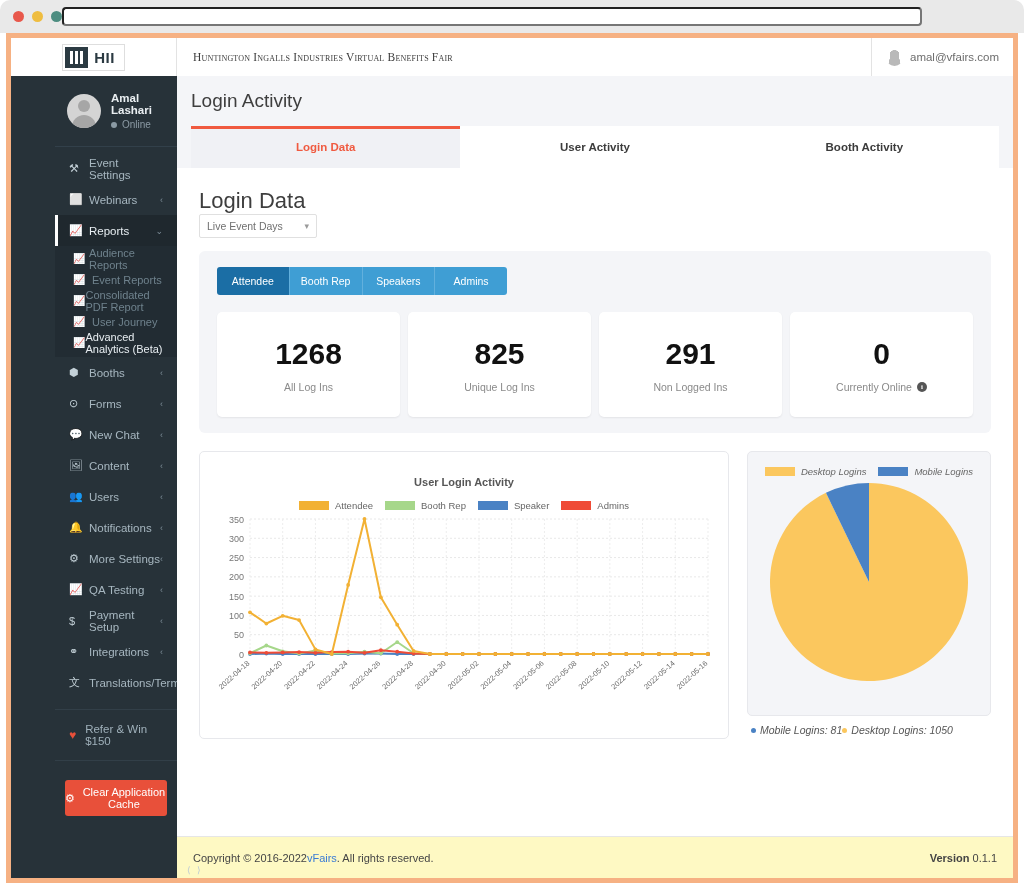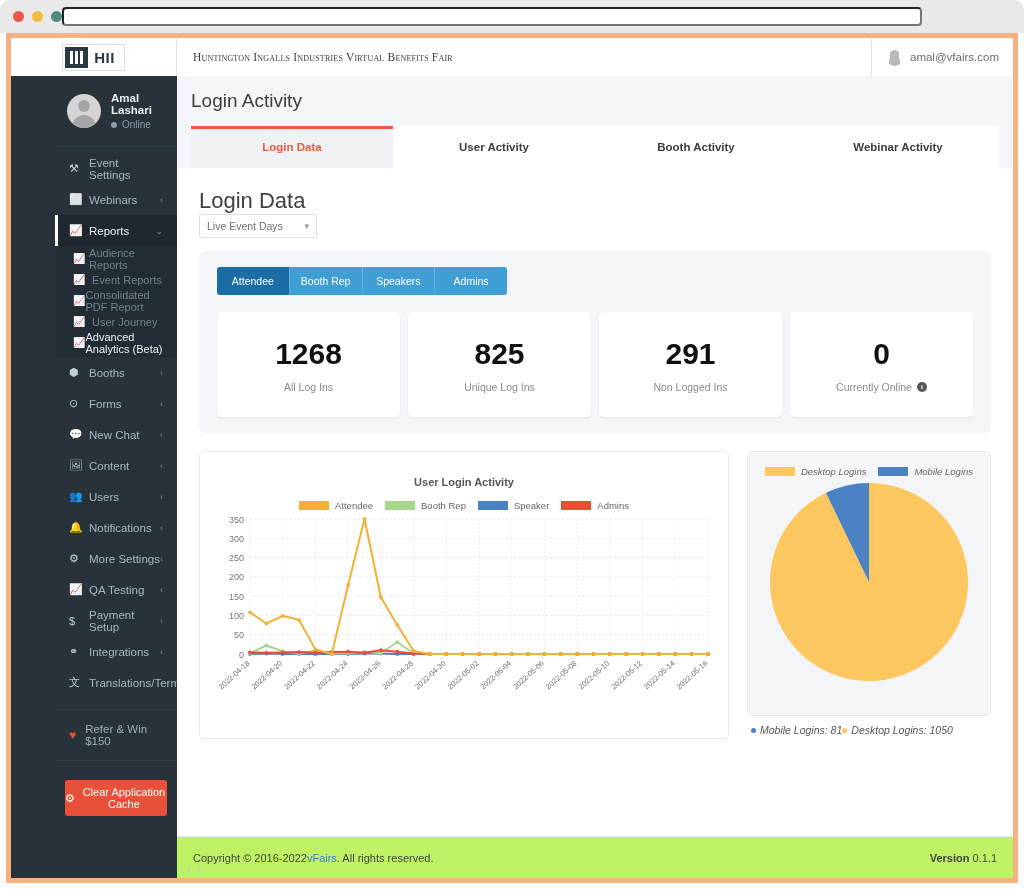--- a/index.html
+++ b/index.html
@@ -192,21 +192,21 @@
   .legend { display: flex; justify-content: center; gap: 12px; margin-top: 12px; }
   .legend-item { display: flex; align-items: center; gap: 6px; font-size: 9.5px; color: #666; }
   .swatch { width: 30px; height: 9px; }
   .pie-note { font-size: 10.5px; color: #555; margin-top: 8px; display:flex; gap: 0; padding-left: 4px;}
   .pie-note span { display:flex; align-items:center; gap: 4px; }
   .pie-note .bdot { width:5px; height:5px; border-radius:50%; display:inline-block; }
 
   
   .footer {
     position: absolute; left: 0; right: 0; bottom: 0; height: 42px;
-    border-top: 1px solid #e6e6e6; background: #bef264;
+    border-top: 1px solid #e6e6e6; background: #fef9c3;
     display: flex; align-items: center; padding: 0 16px; font-size: 11px; color: #444;
   }
   .footer a { color: #3a7bd5; text-decoration: none; }
   .footer .ver { margin-left: auto; color:#444; }
   .footer .ver b { font-weight: bold; }
   .corner-marks {
     position: absolute; left: 10px; bottom: 3px; font-size: 9px; color: #b9c8d6; letter-spacing: 2px;
   }
   svg { display: block; }
 </style>
@@ -362,21 +362,20 @@
   </div>
 
   <div class="main">
 
     <div class="page-head">
       <div class="page-title">Login Activity</div>
       <div class="tabs" id="tabs-root">
             <div class="tab active">Login Data</div>
             <div class="tab">User Activity</div>
             <div class="tab">Booth Activity</div>
-            <div class="tab">Webinar Activity</div>
           </div>
     </div>
 
     <div class="content">
       <div class="sec-title">Login Data</div>
 
       <div class="selectbox">
         <span>Live Event Days</span>
         <span class="chev">▾</span>
       </div>

